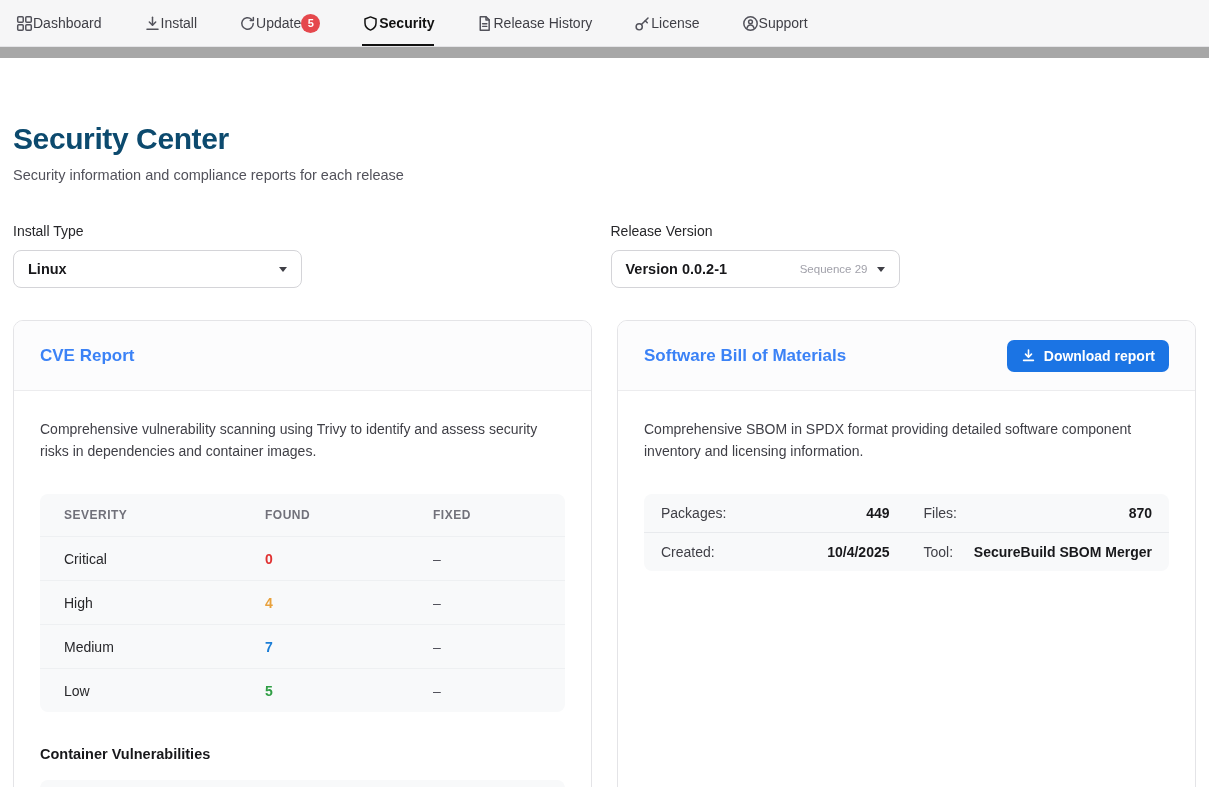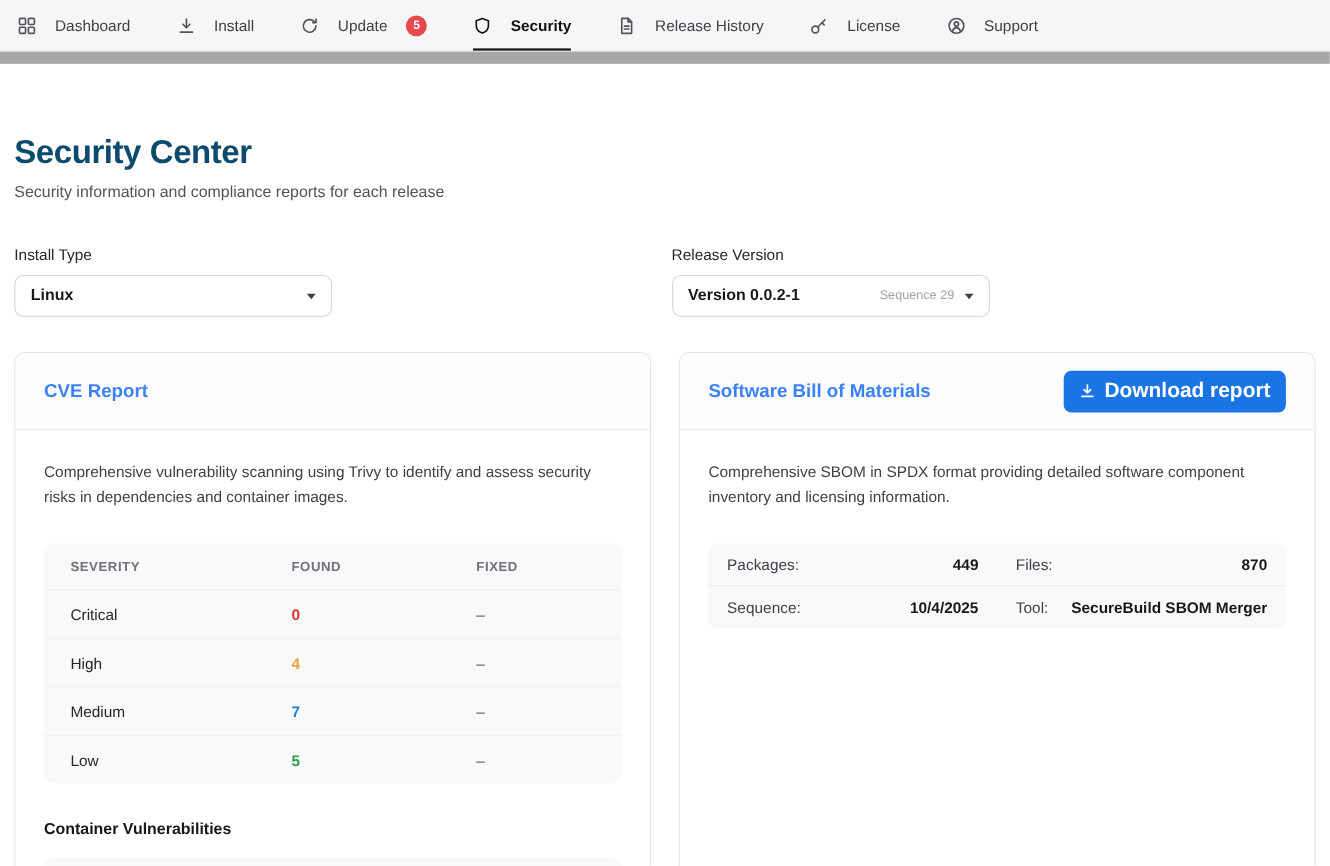--- a/index.html
+++ b/index.html
@@ -2,21 +2,21 @@
 <html><head>
 <meta charset="utf-8">
 <style>
   * { margin:0; padding:0; box-sizing:border-box; }
   html,body { width:1209px; height:787px; overflow:hidden; background:#fff;
               font-family:"Liberation Sans", sans-serif; color:#18181b; }
 
   
   .topnav { display:flex; align-items:stretch; height:47px; background:#f6f6f7;
             border-bottom:1px solid #e4e4e7; padding:0 16px; }
-  .nav-item { display:flex; align-items:center; gap:17px; margin-right:42px;
+  .nav-item { display:flex; align-items:center; gap:0; margin-right:42px;
               font-size:14px; color:#3f3f46; cursor:pointer;
               border-bottom:2px solid transparent; padding-top:2px; }
   .nav-item.active { color:#111; font-weight:700; border-bottom-color:#111; padding-top:2px; }
   .nicon { display:flex; align-items:center; }
   .nicon svg { width:17px; height:17px; stroke:#52525b; fill:none;
                stroke-width:1.4; stroke-linecap:round; stroke-linejoin:round; }
   .nav-item.active .nicon svg { stroke:#111; }
   .badge { color:#fff; border-radius:50%; min-width:19px; height:19px; font-size:11px;
            display:flex; align-items:center; justify-content:center; font-weight:700; }
 
@@ -62,21 +62,21 @@
 
   .container-title { margin-top:34px; font-size:14.5px; font-weight:700; color:#18181b; }
   .cv-table { margin-top:18px; background:#f8f9fa; border-radius:8px 8px 0 0; }
   .cv-head { display:grid; grid-template-columns:1fr 76px 62px; padding:0 24px;
              height:42px; align-items:center; font-size:12px; font-weight:700;
              color:#71717a; letter-spacing:0.5px; }
   .cv-head .r { text-align:right; }
 
   
   .download-btn { display:flex; align-items:center; gap:8px; color:#fff; border:none;
-                  border-radius:7px; padding:8px 14px; font-size:19px; font-weight:700;
+                  border-radius:7px; padding:8px 14px; font-size:14px; font-weight:700;
                   cursor:pointer; font-family:"Liberation Sans", sans-serif; }
   .download-btn svg { width:15px; height:15px; stroke:#fff; fill:none;
                       stroke-width:1.7; stroke-linecap:round; stroke-linejoin:round; }
   .sbom-grid { margin-top:32px; background:#f8f9fa; border-radius:8px; overflow:hidden; }
   .sbom-row { display:grid; grid-template-columns:1fr 1fr; }
   .sbom-row + .sbom-row { border-top:1px solid #e8eaed; }
   .sbom-cell { display:flex; align-items:center; padding:10px 17px; font-size:14px;
                min-height:38px; }
   .sbom-label { color:#3f3f46; }
   .sbom-value { margin-left:auto; font-weight:700; color:#18181b; text-align:right;
@@ -264,21 +264,21 @@
               <span class="sbom-value">449</span>
             </div>
             <div class="sbom-cell">
               <span class="sbom-label">Files:</span>
               <span class="sbom-value">870</span>
             </div>
           </div>
 
           <div class="sbom-row">
             <div class="sbom-cell">
-              <span class="sbom-label">Sequence:</span>
+              <span class="sbom-label">Created:</span>
               <span class="sbom-value">10/4/2025</span>
             </div>
             <div class="sbom-cell">
               <span class="sbom-label">Tool:</span>
               <span class="sbom-value">SecureBuild SBOM Merger</span>
             </div>
           </div>
 
         </div>
       </div>

